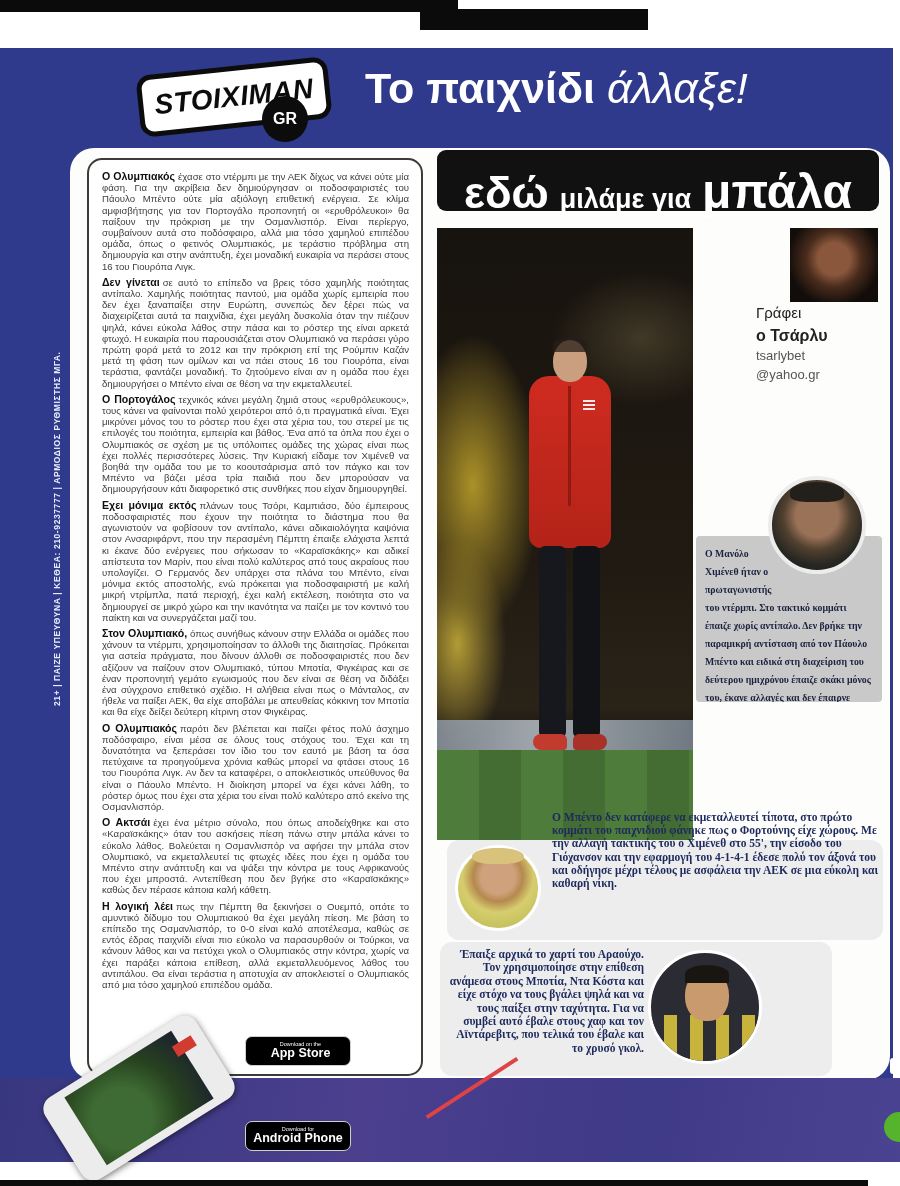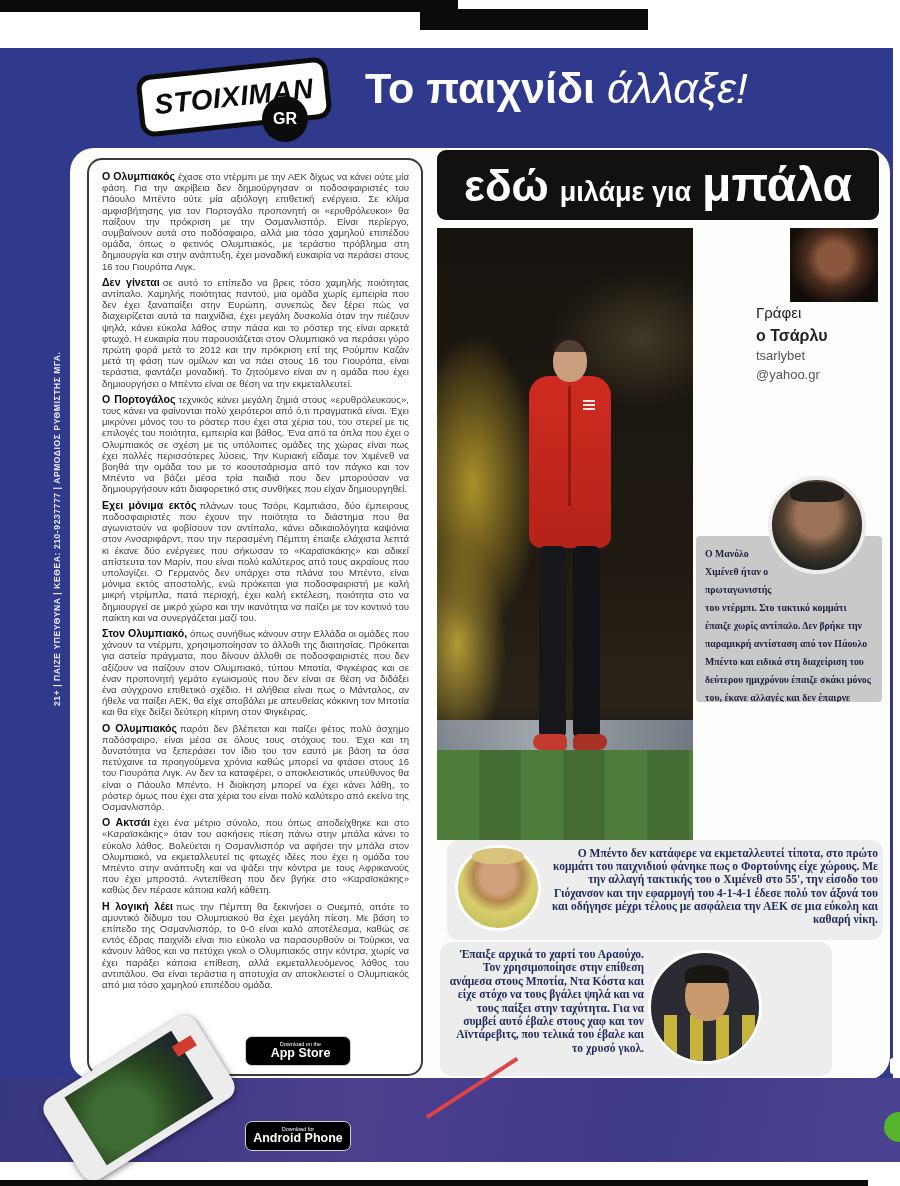--- a/index.html
+++ b/index.html
@@ -32,22 +32,22 @@
   
   .white-area{left:70px;top:148px;width:820px;height:932px;background:#fdfdfb;border-radius:24px;}
 
   
   .article-box{left:87px;top:158px;width:336px;height:918px;border:2px solid #3b3b3b;border-radius:15px;
                padding:11px 12px 8px 13px;box-sizing:border-box;overflow:hidden;background:#fff;}
   .article-box p{margin:0 0 5px 0;font-size:9.6px;line-height:11.2px;color:#3d3d3d;text-align:justify;}
   .article-box b{color:#0e0e0e;font-size:10.6px;margin-right:3px;}
 
   
-  .feature-bar{left:437px;top:150px;width:442px;height:70px;background:#111;border-radius:9px;
-               display:flex;align-items:baseline;justify-content:center;gap:11px;color:#fff;padding-top:7px;box-sizing:border-box;}
+  .feature-bar{left:437px;top:150px;width:442px;height:61px;background:#111;border-radius:9px;
+               display:flex;align-items:baseline;justify-content:center;gap:11px;color:#fff;padding-top:14px;box-sizing:border-box;}
   .feature-bar .f1{font-size:44px;font-weight:900;}
   .feature-bar .f2{font-size:27px;font-weight:700;}
   .feature-bar .f3{font-size:48px;font-weight:900;}
 
   
   .bento{left:437px;top:228px;width:256px;height:612px;background:
          radial-gradient(ellipse 90px 200px at 14% 42%, rgba(196,166,44,.85), rgba(120,100,30,.35) 60%, transparent 75%),
          radial-gradient(ellipse 70px 150px at 8% 68%, rgba(214,186,60,.8), transparent 70%),
          radial-gradient(ellipse 120px 90px at 80% 18%, rgba(90,80,55,.6), transparent 75%),
          linear-gradient(180deg,#17130e 0%,#201a12 55%,#2a2318 78%,#1d1a14 82%);overflow:hidden;}
@@ -79,22 +79,22 @@
   .jim-box{left:696px;top:536px;width:186px;height:166px;background:#c9c9c9;border-radius:4px;
       padding:7px 9px;box-sizing:border-box;overflow:hidden;}
   .jim-box .jtext{font-family:"Liberation Serif",serif;font-weight:bold;font-size:9.8px;line-height:11px;color:#1b2240;text-align:justify;}
   .jim-spacer{float:right;width:100px;height:46px;}
 
   
   .cap1-box{left:447px;top:840px;width:436px;height:100px;background:#ededed;border-radius:12px;}
   .cap1-photo{left:455px;top:845px;width:86px;height:86px;border-radius:50%;border:3px solid #fff;box-sizing:border-box;
       background:radial-gradient(circle at 50% 36%, #cfa27d 0 26%, #b5894f 38%, #d6ce6e 55%, #b8b44e 100%);}
   .cap1-hair{left:472px;top:848px;width:52px;height:16px;background:#d9c27c;border-radius:50% 50% 40% 40%;}
-  .cap1-text{left:552px;top:847px;width:326px;font-family:"Liberation Serif",serif;font-weight:bold;
-      font-size:11.5px;line-height:13.2px;color:#1d2a5e;text-align:right;}
+  .cap1-text{left:552px;top:811px;width:326px;font-family:"Liberation Serif",serif;font-weight:bold;
+      font-size:11.5px;line-height:13.2px;color:#1d2a5e;text-align:left;}
 
   .cap2-box{left:440px;top:942px;width:392px;height:134px;background:#ededed;border-radius:12px;}
   .cap2-text{left:448px;top:948px;width:196px;font-family:"Liberation Serif",serif;font-weight:bold;
       font-size:11.5px;line-height:13.4px;color:#1d2a5e;text-align:right;}
   .cap2-photo{left:648px;top:950px;width:114px;height:114px;border-radius:50%;border:3px solid #fff;box-sizing:border-box;
       overflow:hidden;background:#2b2b33;}
   .cap2-stripes{left:0;top:62px;width:114px;height:52px;background:repeating-linear-gradient(90deg,#2c2c34 0 13px,#c8b43c 13px 26px);}
   .cap2-face{left:34px;top:16px;width:44px;height:52px;background:#c89a6e;border-radius:50% 50% 45% 45%;}
   .cap2-hair{left:34px;top:12px;width:44px;height:18px;background:#191612;border-radius:50% 50% 0 0;}
 

